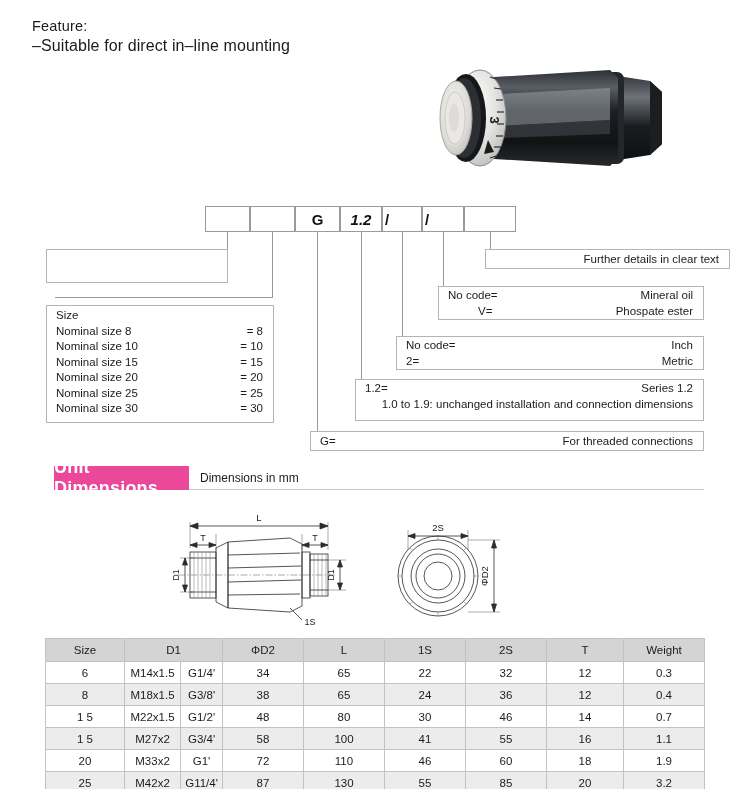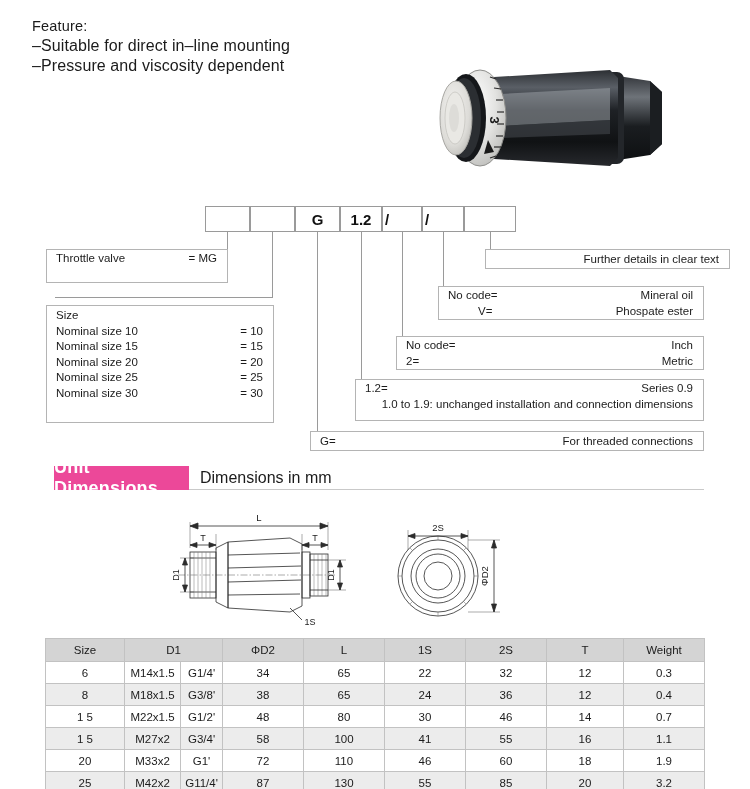--- a/index.html
+++ b/index.html
@@ -111,21 +111,21 @@
     align-items: center;
     justify-content: center;
     letter-spacing: .2px;
   }
   #unit-dim-bar .sub {
     position: absolute;
     left: 146px; top: 0;
     height: 24px;
     display: flex;
     align-items: center;
-    font-size: 16px;
+    font-size: 12px;
     color: #1b1b1b;
   }
   #unit-dim-bar .rule {
     position: absolute;
     left: 135px;
     top: 23px;
     width: 515px;
     height: 1px;
     background: #c9c9c9;
   }
@@ -164,21 +164,20 @@
   .c-2s   { width: 80px; }
   .c-t    { width: 76px; }
   .c-w    { width: 80px; }
 </style>
 </head>
 <body>
 
 <div class="abs" id="feature-block">
   <div class="feat-title">Feature:</div>
   <div class="feat-line">–Suitable for direct in–line mounting</div>
-  <div class="feat-line">–Pressure and viscosity dependent</div>
 </div>
 
 <div class="abs" id="product-photo">
   <svg width="272" height="140" viewBox="0 0 272 140">
     <defs>
       <linearGradient id="bodyG" x1="0" y1="0" x2="0" y2="1">
         <stop offset="0%" stop-color="#2c2f33"></stop>
         <stop offset="18%" stop-color="#5a5f66"></stop>
         <stop offset="42%" stop-color="#1e2125"></stop>
         <stop offset="75%" stop-color="#101214"></stop>
@@ -241,21 +240,21 @@
     <ellipse cx="51" cy="70" rx="10" ry="26" fill="#e9e8e4" stroke="#c6c5c0" stroke-width="0.8"></ellipse>
     <ellipse cx="50" cy="70" rx="5" ry="14" fill="#dddcd8"></ellipse>
   </svg>
 </div>
 
 <div class="abs" id="order-code">
 
   <div class="code-cell" style="left:205px; width:45px;"></div>
   <div class="code-cell" style="left:250px; width:45px;"></div>
   <div class="code-cell" style="left:295px; width:45px;">G</div>
-  <div class="code-cell" style="left:340px; width:42px;">1.2</div>
+  <div class="code-cell" style="left:340px; width:42px;font-style:italic;">1.2</div>
   <div class="code-cell lead" style="left:382px; width:40px;">/</div>
   <div class="code-cell lead" style="left:422px; width:42px;">/</div>
   <div class="code-cell" style="left:464px; width:52px;"></div>
 
   <div class="leader v" style="left:227px; top:232px; height:18px;"></div>
   <div class="leader h" style="left:79px;  top:250px; width:149px;"></div>
 
   <div class="leader v" style="left:272px; top:232px; height:65px;"></div>
   <div class="leader h" style="left:55px;  top:297px; width:218px;"></div>
 
@@ -264,28 +263,28 @@
   <div class="leader v" style="left:361px; top:232px; height:148px;"></div>
 
   <div class="leader v" style="left:402px; top:232px; height:105px;"></div>
 
   <div class="leader v" style="left:443px; top:232px; height:55px;"></div>
 
   <div class="leader v" style="left:490px; top:232px; height:18px;"></div>
   <div class="leader h" style="left:490px; top:250px; width:45px;"></div>
 
   <div class="desc-box" style="left:46px; top:249px; width:182px; height:34px;">
-    <div class="row" style="padding-top:1px;">
-      <span class="lhs">Throttle valve</span>
-      <span class="rhs">= MG</span>
-    </div>
   </div>
 
   <div class="desc-box" style="left:46px; top:305px; width:228px; height:118px;">
     <div class="solo" style="padding-top:2px;">Size</div>
+    <div class="row">
+        <span class="lhs">Nominal size 8</span>
+        <span class="rhs">= 8</span>
+      </div>
     <div class="row">
         <span class="lhs">Nominal size 10</span>
         <span class="rhs">= 10</span>
       </div>
     <div class="row">
         <span class="lhs">Nominal size 15</span>
         <span class="rhs">= 15</span>
       </div>
     <div class="row">
         <span class="lhs">Nominal size 20</span>
@@ -323,21 +322,21 @@
     </div>
     <div class="row">
       <span class="lhs">2=</span>
       <span class="rhs">Metric</span>
     </div>
   </div>
 
   <div class="desc-box" style="left:355px; top:379px; width:349px; height:42px;">
     <div class="row" style="padding-top:1px;">
       <span class="lhs">1.2=</span>
-      <span class="rhs">Series 0.9</span>
+      <span class="rhs">Series 1.2</span>
     </div>
     <div class="solo center-note">1.0 to 1.9: unchanged installation and connection dimensions</div>
   </div>
 
   <div class="desc-box" style="left:310px; top:431px; width:394px; height:20px;">
     <div class="row" style="padding-top:2px;">
       <span class="lhs">G=</span>
       <span class="rhs">For threaded connections</span>
     </div>
   </div>

